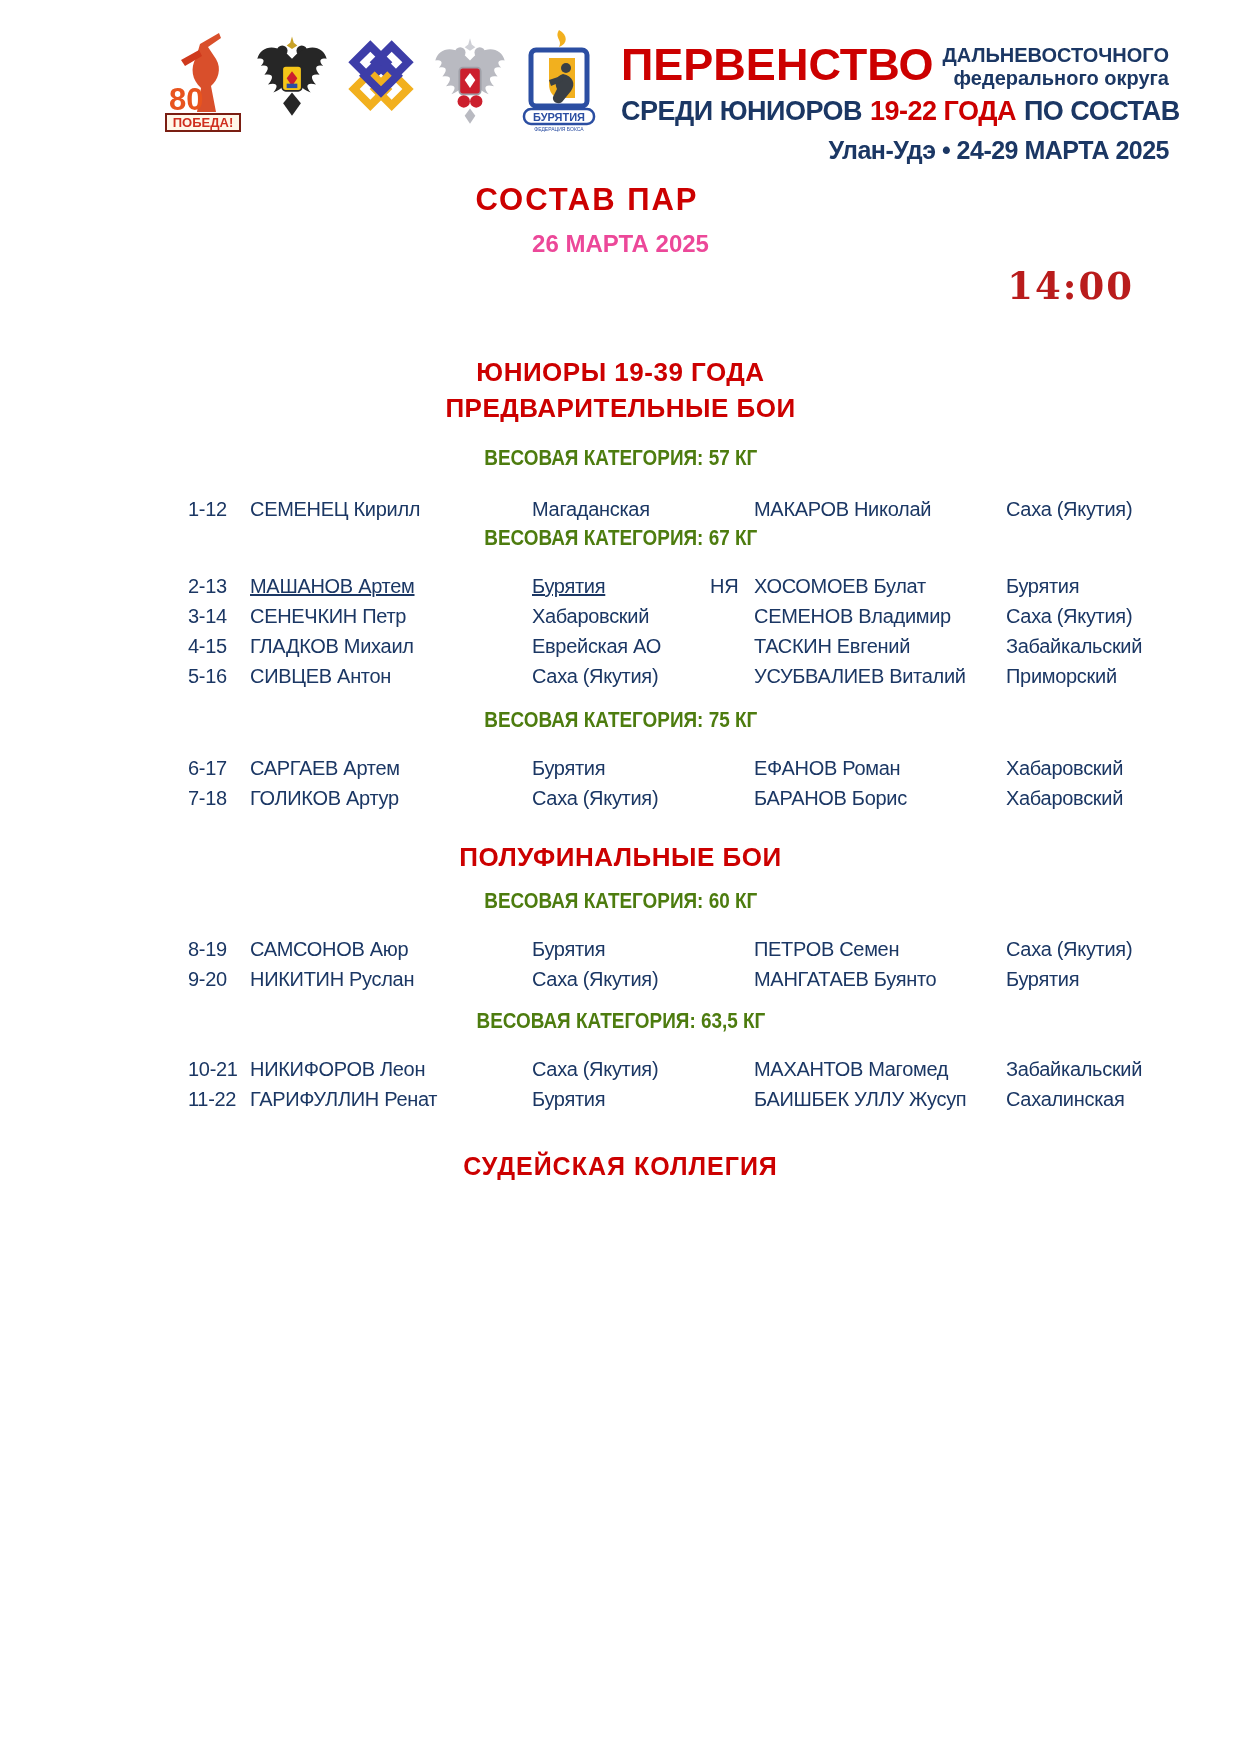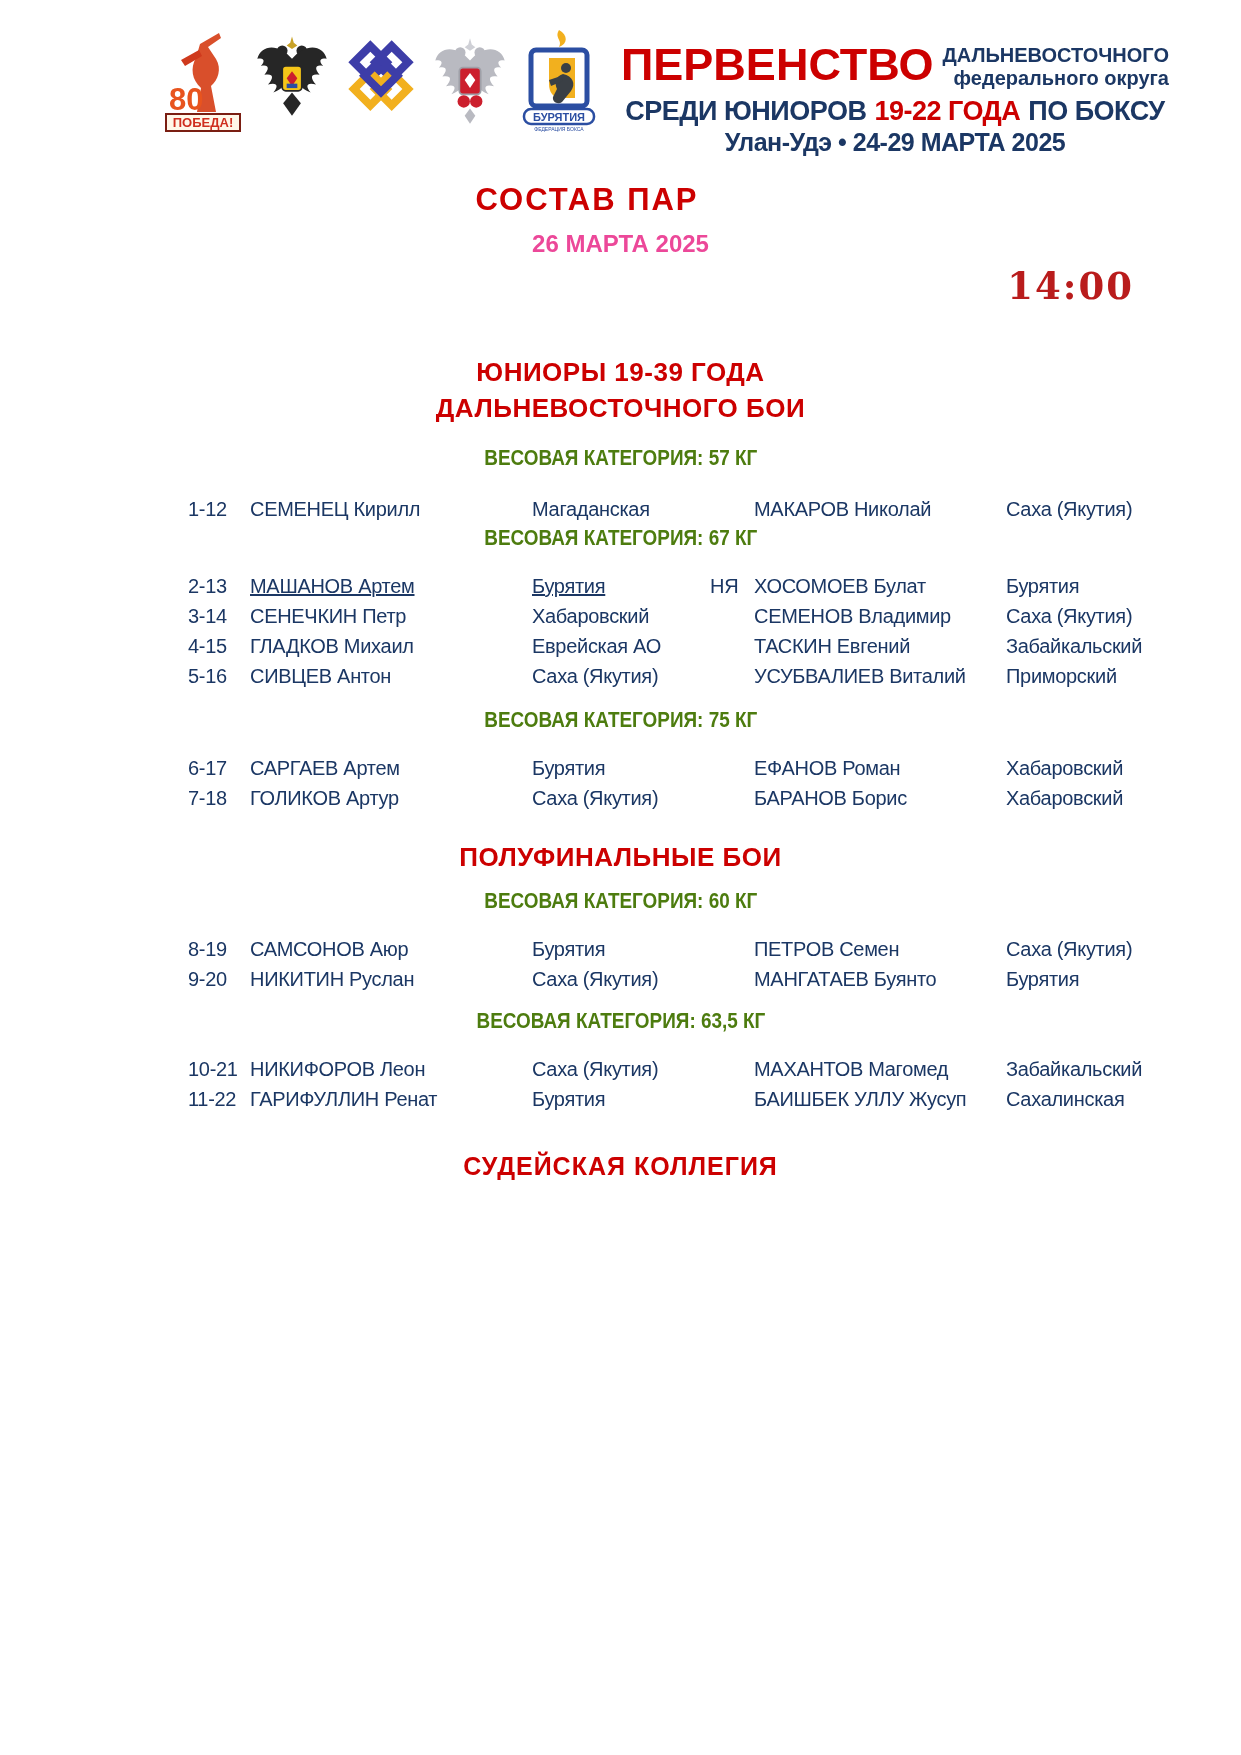--- a/index.html
+++ b/index.html
@@ -18,21 +18,21 @@
   .logo svg{width:100%;height:100%;}
   .titleblock{width:548px;margin-left:22px;text-align:center;padding-top:14px;}
   .titlerow{display:flex;align-items:flex-start;justify-content:space-between;}
   .maintitle{
     font-size:45px;font-weight:bold;color:#cc0000;line-height:1.0;
     letter-spacing:0px;white-space:nowrap;
   }
   .district{font-size:20px;font-weight:bold;color:#1b3764;line-height:1.15;text-align:right;padding-top:2px;}
   .subtitle{font-size:27px;font-weight:bold;color:#1b3764;margin-top:6px;white-space:nowrap;letter-spacing:-0.5px;}
   .subtitle .age{color:#cc0000;margin:0 8px;}
-  .venue{font-size:25px;font-weight:bold;color:#1b3764;margin-top:1px;letter-spacing:-0.5px;}
+  .venue{font-size:25px;font-weight:bold;color:#1b3764;margin-top:9px;letter-spacing:-0.5px;text-align:right;}
 
   
   .doc-title{
     position:absolute;top:182px;left:0;width:1174px;text-align:center;
     font-size:31px;font-weight:bold;color:#cc0000;letter-spacing:2px;
   }
   .doc-date{
     position:absolute;top:230px;left:0;width:1241px;text-align:center;
     font-size:24px;font-weight:bold;color:#ec4899;
   }
@@ -156,34 +156,34 @@
 
     <div class="titleblock">
       <div class="titlerow">
         <span class="maintitle">ПЕРВЕНСТВО</span>
         <span class="district">
           <span>ДАЛЬНЕВОСТОЧНОГО</span><br>
           <span>федерального округа</span>
         </span>
       </div>
       <div class="subtitle">
-        <span>СРЕДИ ЮНИОРОВ</span><span class="age">19-22 ГОДА</span><span>ПО БОКСУ</span>
+        <span>СРЕДИ ЮНИОРОВ</span><span class="age">19-22 ГОДА</span><span>ПО СОСТАВ</span>
       </div>
       <div class="venue">Улан-Удэ • 24-29 МАРТА 2025</div>
     </div>
   </div>
 
   <div class="doc-title">СОСТАВ ПАР</div>
   <div class="doc-date">26 МАРТА 2025</div>
   <div class="doc-time">14:00</div>
   <div class="group-title">ЮНИОРЫ 19-39 ГОДА</div>
 
   <div class="flow">
 
-    <div class="stage-title">ДАЛЬНЕВОСТОЧНОГО БОИ</div>
+    <div class="stage-title">ПРЕДВАРИТЕЛЬНЫЕ БОИ</div>
 
     <div class="cat-title mt-cat1">
       <span class="cond">ВЕСОВАЯ КАТЕГОРИЯ: 57 КГ</span>
     </div>
 
     <div class="bout sp-row-first">
       <span class="c">1-12</span>
       <span class="c">СЕМЕНЕЦ Кирилл</span>
       <span class="c">Магаданская</span>
       <span class="c"></span>

